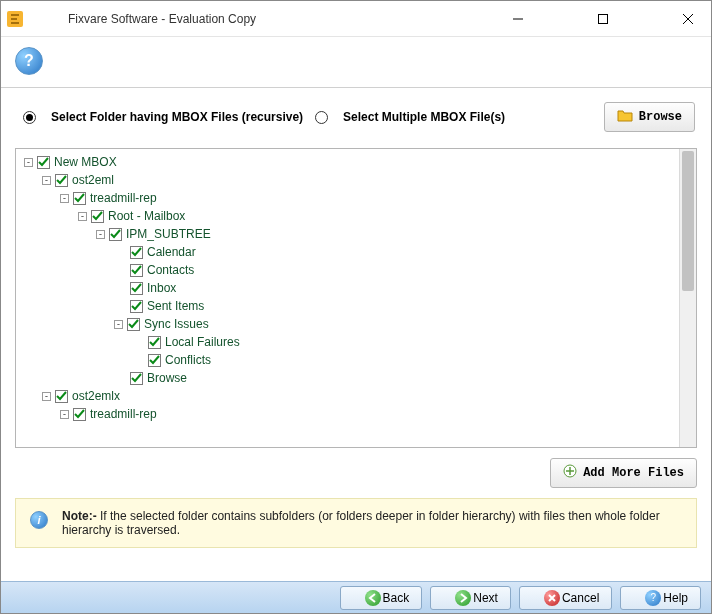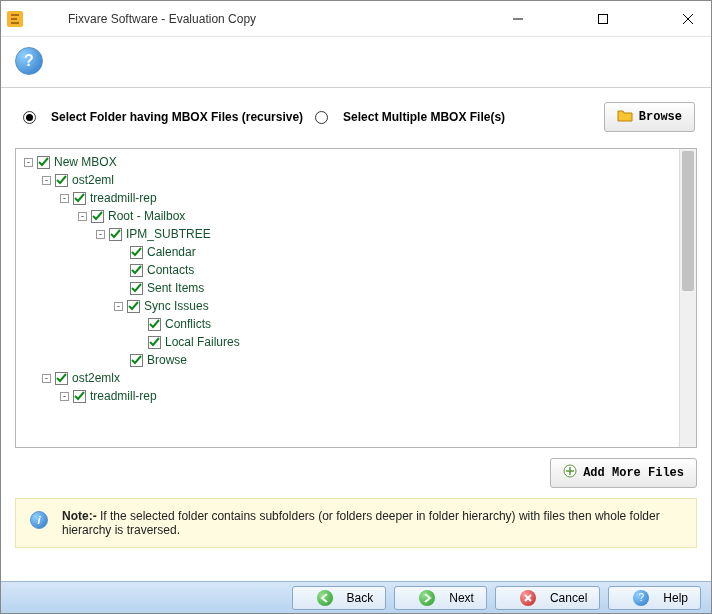--- a/index.html
+++ b/index.html
@@ -147,21 +147,21 @@
     background: linear-gradient(#d6e6f7,#b7d4f0);
     border-top:1px solid #9ab9d8;
     display:flex; align-items:center; justify-content:flex-end;
     gap:8px; padding: 0 10px;
   }
   .fbtn {
     border:1px solid #8aa9c8;
     background: linear-gradient(#f4f9fe,#dce9f6);
     border-radius:3px;
     padding: 3px 12px 3px 24px;
-    display:flex;align-items:center;gap:14px;
+    display:flex;align-items:center;gap:2px;
     font-size:12px;cursor:pointer;
     min-width:80px;
     font-family: inherit;
   }
   .fbtn .circ {
     width:16px;height:16px;border-radius:50%;
     display:flex;align-items:center;justify-content:center;
     font-size:10px;color:#fff;
   }
   .circle-green{background:radial-gradient(circle at 30% 30%,#8fe08a,#2a9a2a);}
@@ -302,20 +302,31 @@
                               </div>
                             </li>
                           <li>
                               <div class="row">
                                 <span class="twig"></span>
                                 <span class="chk">
                                   <svg width="11" height="11">
                                     <path d="M1 5l3 3 6-7" fill="none" stroke="#0a8a18" stroke-width="2"></path>
                                   </svg>
                                 </span>
+                                <span class="node-label">Inbox</span>
+                              </div>
+                            </li>
+                          <li>
+                              <div class="row">
+                                <span class="twig"></span>
+                                <span class="chk">
+                                  <svg width="11" height="11">
+                                    <path d="M1 5l3 3 6-7" fill="none" stroke="#0a8a18" stroke-width="2"></path>
+                                  </svg>
+                                </span>
                                 <span class="node-label">Sent Items</span>
                               </div>
                             </li>
                           <li>
                             <div class="row">
                               <span class="exp">-</span>
                               <span class="chk">
                                   <svg width="11" height="11">
                                     <path d="M1 5l3 3 6-7" fill="none" stroke="#0a8a18" stroke-width="2"></path>
                                   </svg>
@@ -324,32 +335,32 @@
                             </div>
                             <ul>
                               <li>
                                   <div class="row">
                                     <span class="twig"></span>
                                     <span class="chk">
                                       <svg width="11" height="11">
                                         <path d="M1 5l3 3 6-7" fill="none" stroke="#0a8a18" stroke-width="2"></path>
                                       </svg>
                                     </span>
-                                    <span class="node-label">Conflicts</span>
+                                    <span class="node-label">Local Failures</span>
                                   </div>
                                 </li>
                               <li>
                                   <div class="row">
                                     <span class="twig"></span>
                                     <span class="chk">
                                       <svg width="11" height="11">
                                         <path d="M1 5l3 3 6-7" fill="none" stroke="#0a8a18" stroke-width="2"></path>
                                       </svg>
                                     </span>
-                                    <span class="node-label">Local Failures</span>
+                                    <span class="node-label">Conflicts</span>
                                   </div>
                                 </li>
                             </ul>
                           </li>
                           <li>
                               <div class="row">
                                 <span class="twig"></span>
                                 <span class="chk">
                                   <svg width="11" height="11">
                                     <path d="M1 5l3 3 6-7" fill="none" stroke="#0a8a18" stroke-width="2"></path>

